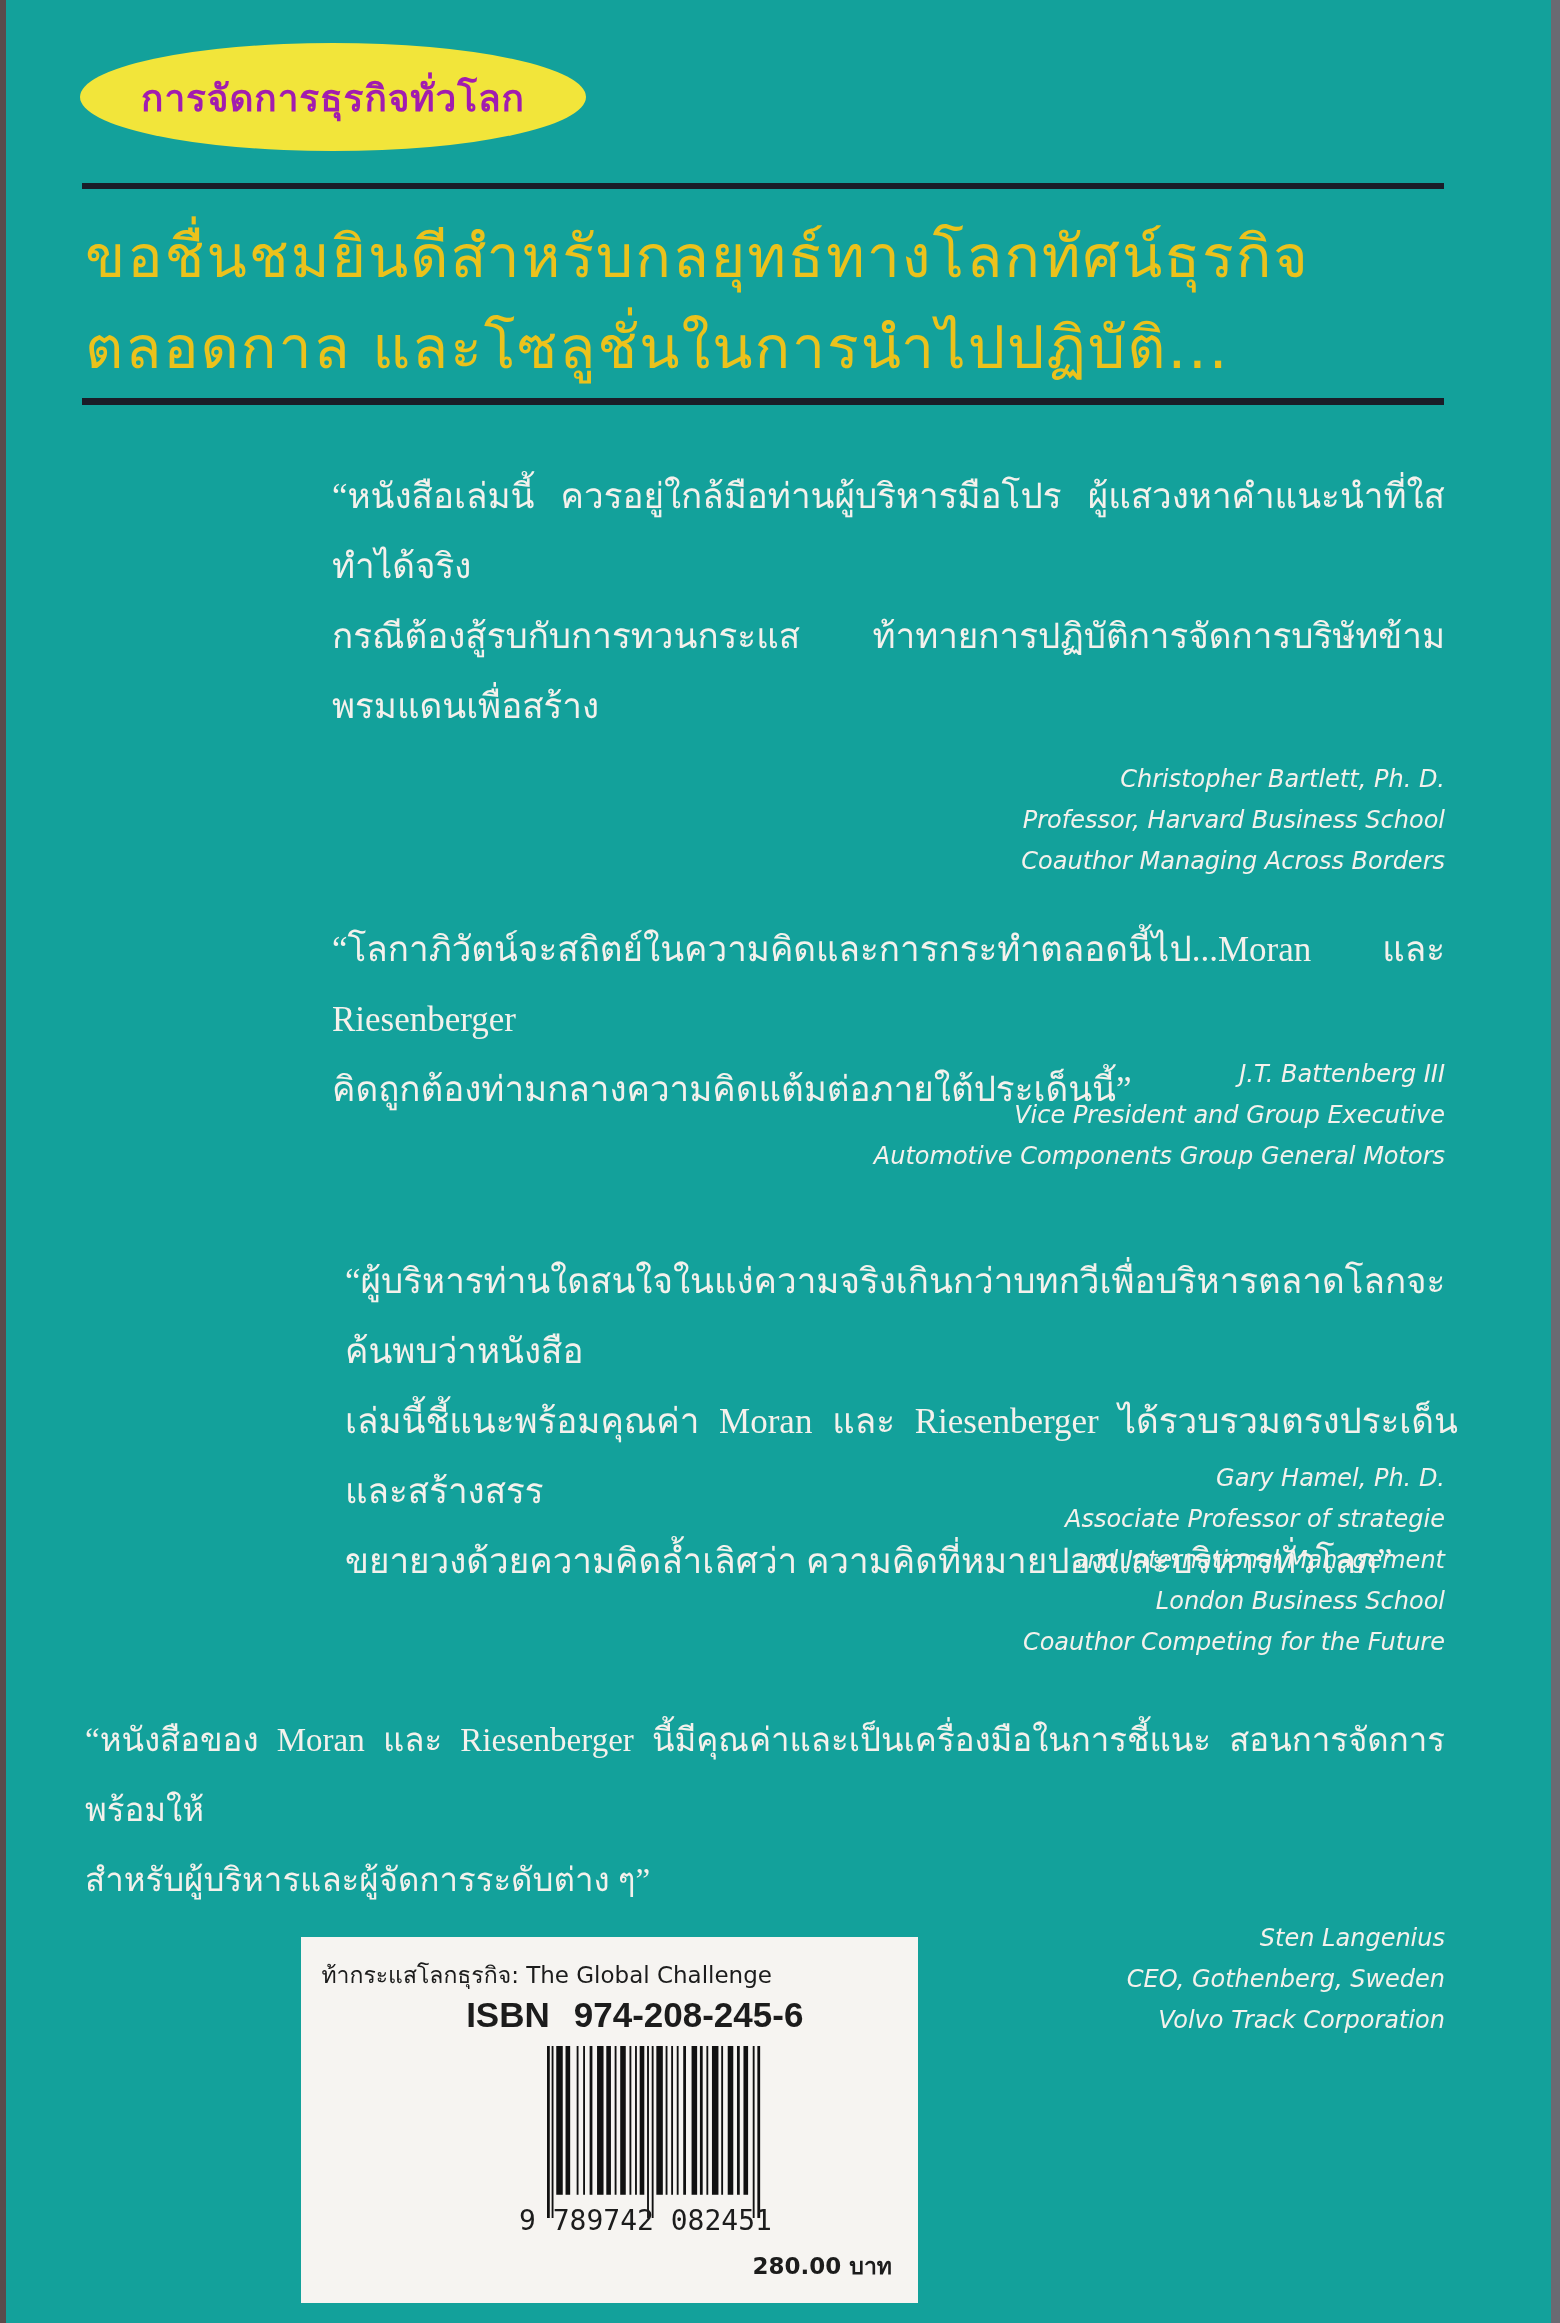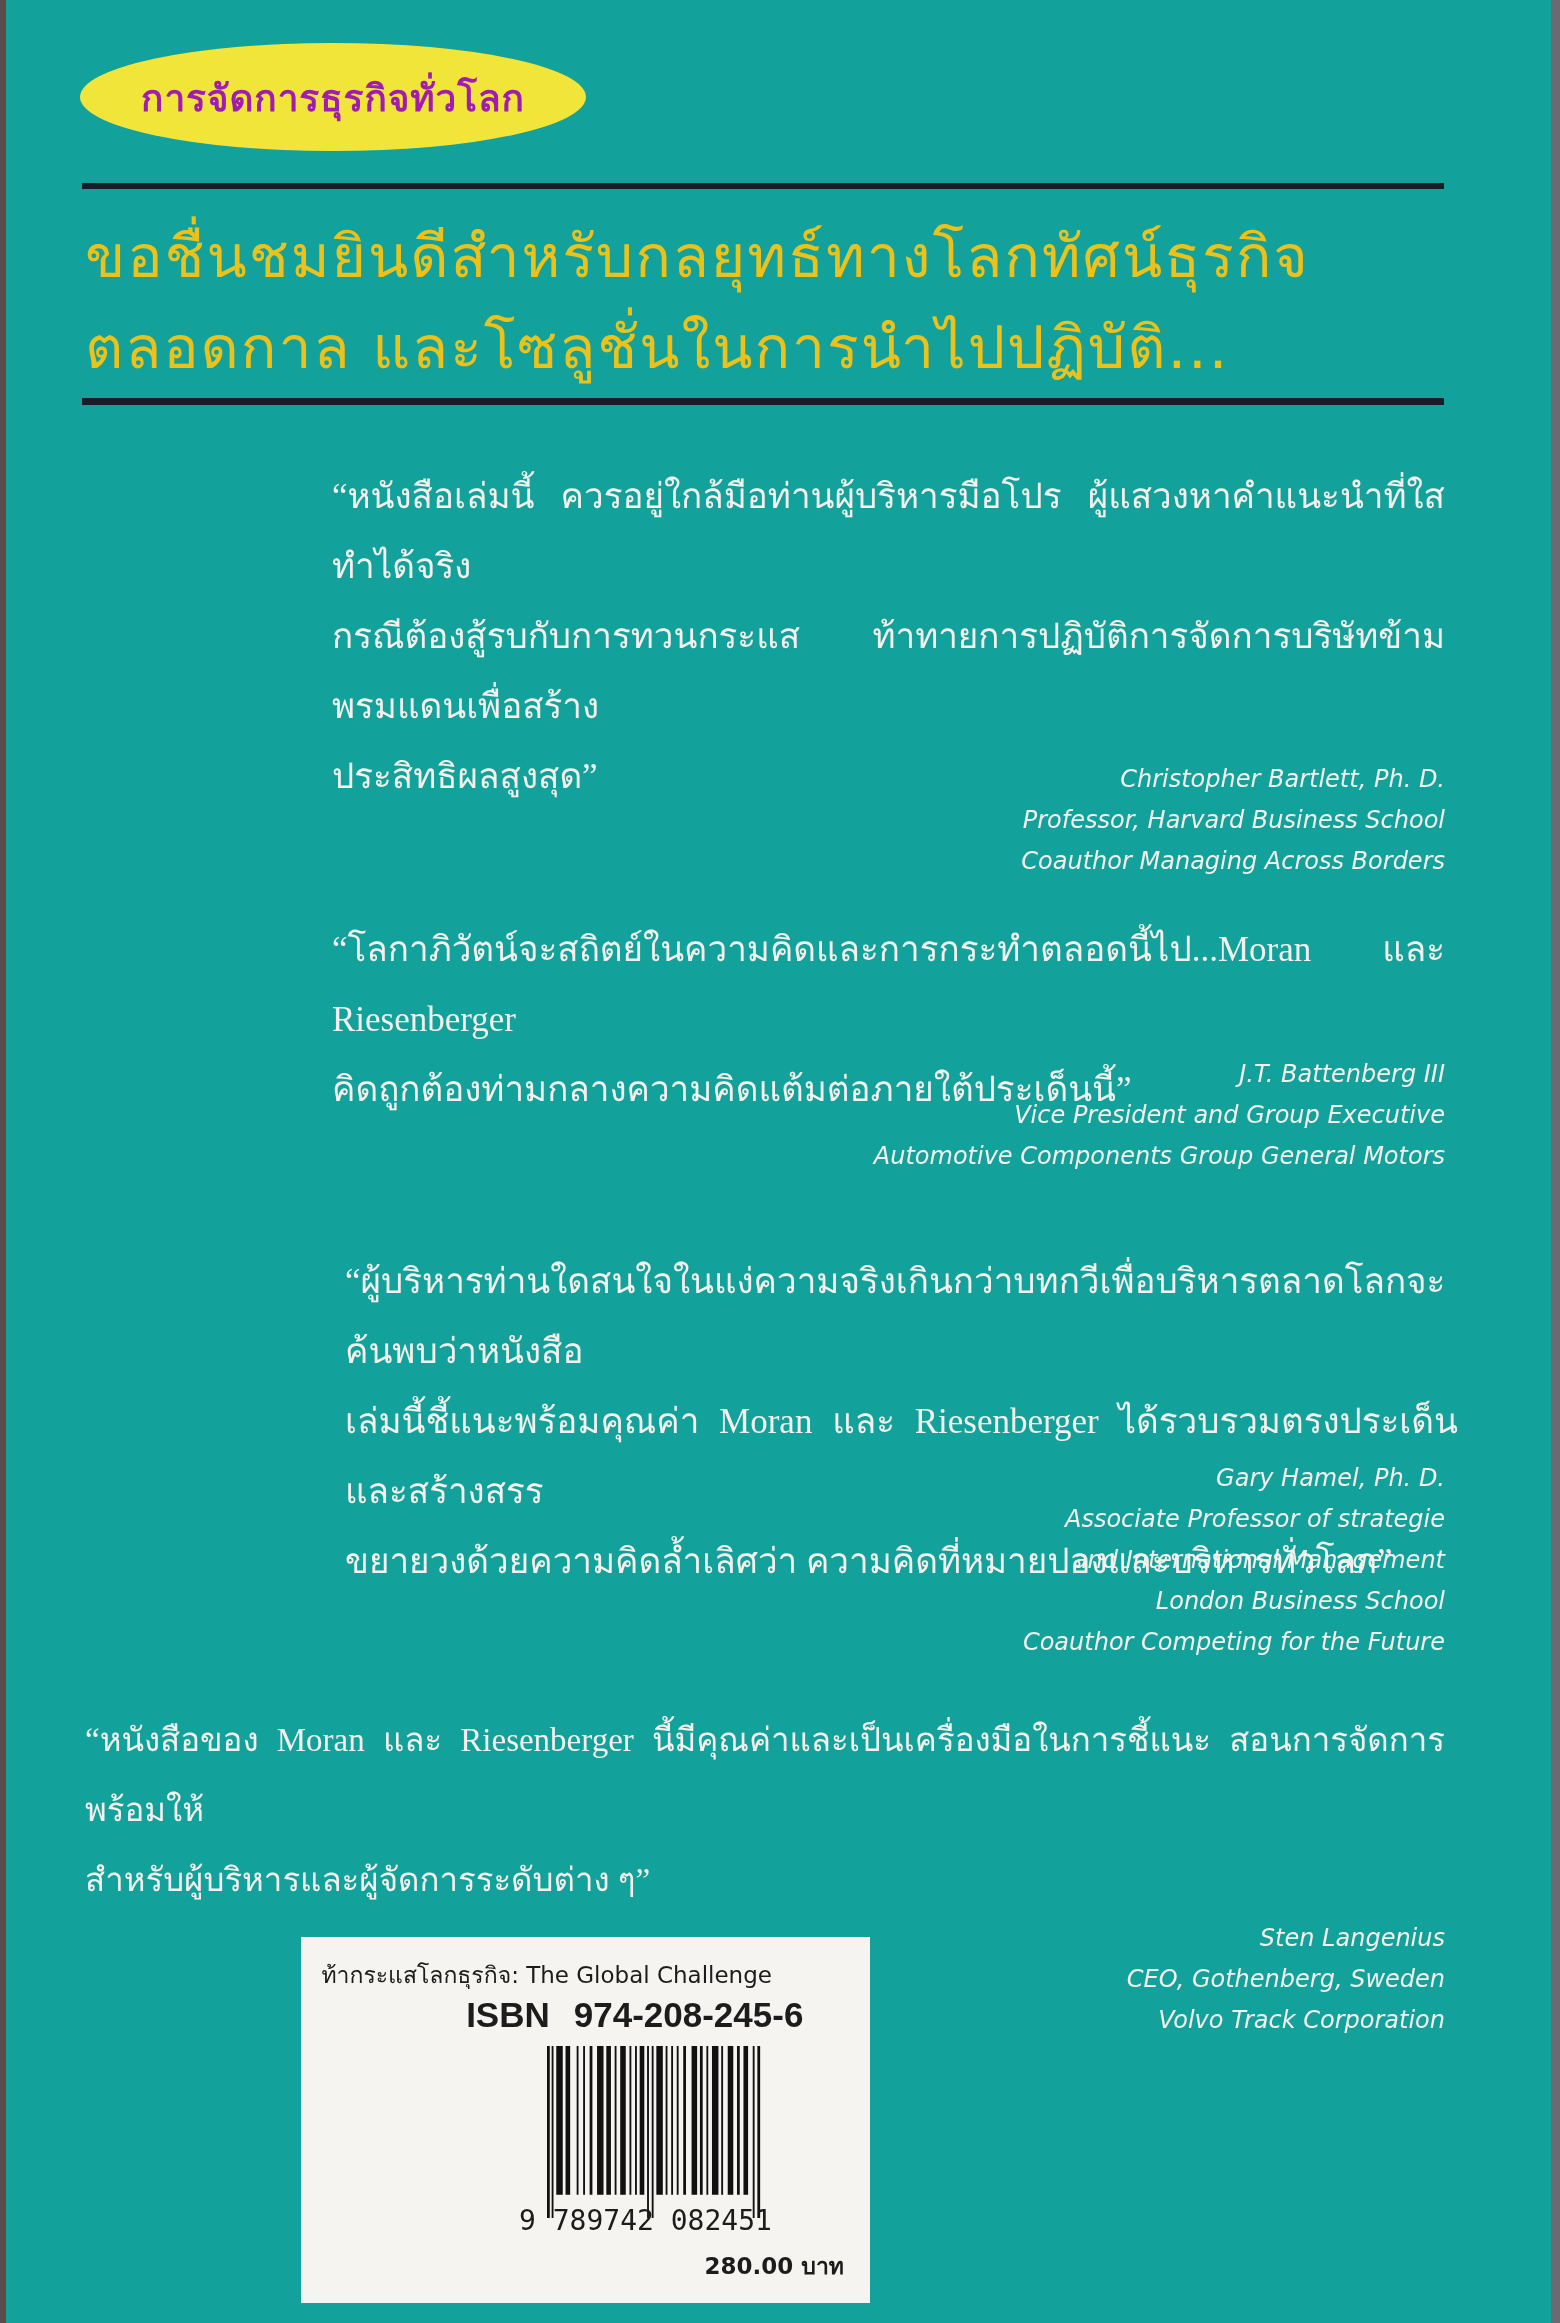--- a/index.html
+++ b/index.html
@@ -33,23 +33,22 @@
       font-size: 35px; line-height: 70px; text-align: justify;
       transform-origin: left top;
     }
     .attrib {
       position: absolute; right: 115px; text-align: right; color: #f4f1ec;
       font-family: "DejaVu Sans", sans-serif; font-style: italic;
       font-size: 24px; line-height: 41px;
     }
     .attrib div:first-child { font-weight: normal; }
     .isbn-label {
-      position: absolute; left: 301px; top: 1937px; width: 541px; height: 366px;
+      position: absolute; left: 301px; top: 1937px; width: 617px; height: 366px;
       background: #f6f4f1;
-      padding-left: 28px;
     }
     .isbn-title {
       position: absolute; left: 20.4px; top: 20.4px; font-family: "DejaVu Sans", sans-serif;
       font-size: 23px; color: #1c1c1c; white-space: nowrap;
     }
     .isbn-line {
       position: absolute; left: 20.4px; top: 58px; width: 482px;
       font-family: "Liberation Sans", sans-serif; font-weight: bold;
       font-size: 35px; color: #1c1c1c; display: flex; justify-content: flex-end; gap: 24px;
     }
@@ -77,21 +76,20 @@
 <div class="rule top"></div>
 <div class="headline">
   <div>ขอชื่นชมยินดีสำหรับกลยุทธ์ทางโลกทัศน์ธุรกิจ</div>
   <div>ตลอดกาล และโซลูชั่นในการนำไปปฏิบัติ...</div>
 </div>
 <div class="rule bottom"></div>
 
 <div class="quote" style="left:332px; top:462px; width:1113px;">
   <div>“หนังสือเล่มนี้  ควรอยู่ใกล้มือท่านผู้บริหารมือโปร  ผู้แสวงหาคำแนะนำที่ใส  ทำได้จริง</div>
   <div>กรณีต้องสู้รบกับการทวนกระแส  ท้าทายการปฏิบัติการจัดการบริษัทข้ามพรมแดนเพื่อสร้าง</div>
-  <div>ประสิทธิผลสูงสุด”</div>
 </div>
 <div class="attrib" style="top:759px;">
   <div>Christopher  Bartlett, Ph. D.</div>
   <div>Professor, Harvard Business School</div>
   <div>Coauthor Managing Across Borders</div>
 </div>
 
 <div class="quote" style="left:332px; top:915px; width:1113px;">
   <div>“โลกาภิวัตน์จะสถิตย์ในความคิดและการกระทำตลอดนี้ไป...Moran  และ  Riesenberger</div>
   <div>คิดถูกต้องท่ามกลางความคิดแต้มต่อภายใต้ประเด็นนี้”</div>

